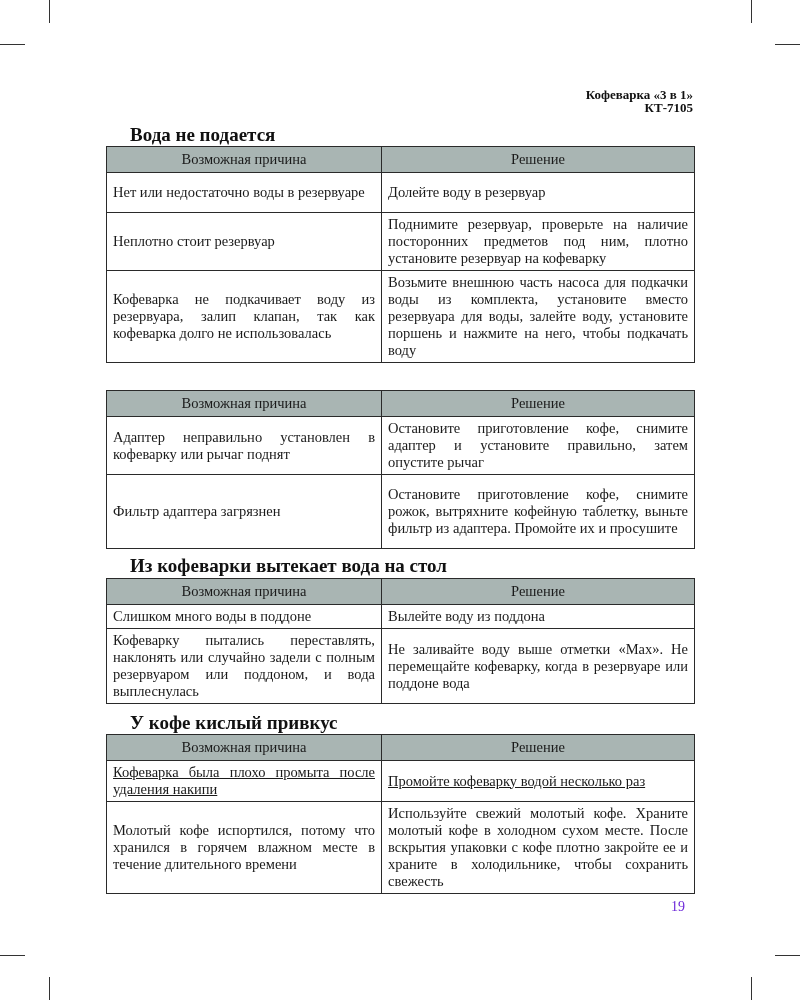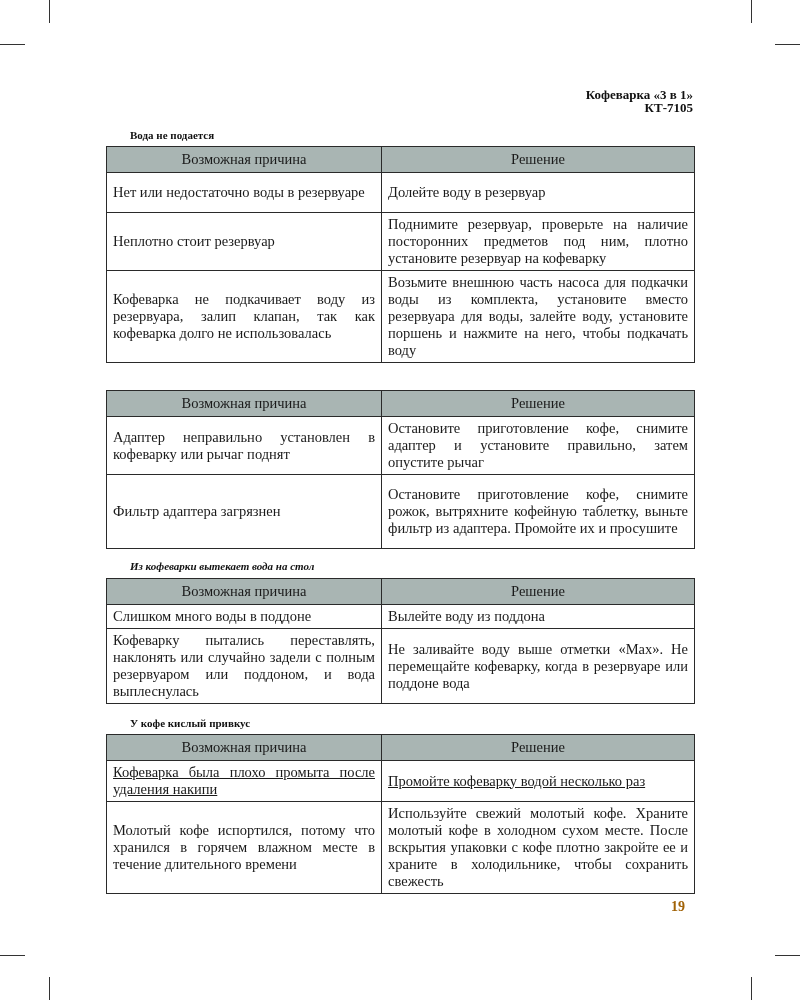--- a/index.html
+++ b/index.html
@@ -8,37 +8,37 @@
       font-family: "Liberation Serif", "DejaVu Serif", serif; color: #1a1a1a;
     }
     .crop { position: absolute; background: #333; }
     .crop.v { width: 1px; height: 23px; }
     .crop.h { height: 1px; width: 25px; }
     .running-head {
       position: absolute; right: 107px; top: 88px; text-align: right;
       font-weight: bold; font-size: 13px; line-height: 13px; color: #111;
     }
     .section-title {
-      position: absolute; left: 130px; font-weight: bold; font-size: 11px; color: #111;
+      position: absolute; left: 130px; font-weight: bold; font-size: 19px; color: #111;
       line-height: 18px;
     }
     table.tt {
       position: absolute; left: 106px; width: 588px; border-collapse: collapse;
       font-size: 14.5px; line-height: 17px; table-layout: fixed;
     }
     table.tt col.c1 { width: 275px; }
     table.tt col.c2 { width: 313px; }
     table.tt th, table.tt td { border: 1.5px solid #2a2a2a; padding: 3px 6px; vertical-align: middle; }
     table.tt th {
       background: #a9b5b3; font-weight: normal; text-align: center; height: 19px; font-size: 14.5px;
     }
     table.tt td { text-align: justify; }
     table.tt tr.row td { }
     .page-number {
-      position: absolute; left: 671px; top: 899px; font-size: 14px; font-weight: bold; color: #a16207;
+      position: absolute; left: 671px; top: 899px; font-size: 14px; font-weight: normal; color: #6d28d9;
     }
   </style>
 </head>
 <body>
 
 <div class="crop v" style="left:49px; top:0;"></div>
 <div class="crop h" style="left:0; top:44px;"></div>
 <div class="crop v" style="left:751px; top:0;"></div>
 <div class="crop h" style="left:775px; top:44px;"></div>
 <div class="crop h" style="left:0; top:955px;"></div>
@@ -92,21 +92,21 @@
     <td>Адаптер неправильно установлен в кофеварку или рычаг поднят</td>
     <td>Остановите приготовление кофе, снимите адаптер и установите правильно, затем опустите рычаг</td>
   </tr>
   <tr class="row" style="height:74px;">
     <td>Фильтр адаптера загрязнен</td>
     <td>Остановите приготовление кофе, снимите рожок, вытряхните кофейную таблетку, выньте фильтр из адаптера. Промойте их и просушите</td>
   </tr>
 </tbody>
   </table>
 
-<div class="section-title" style="top:557px;font-style:italic;">Из кофеварки вытекает вода на стол</div>
+<div class="section-title" style="top:557px;">Из кофеварки вытекает вода на стол</div>
 <table class="tt" style="top:578px;">
   <colgroup>
       <col class="c1">
       <col class="c2">
     </colgroup>
   <tbody>
       <tr>
     <th>Возможная причина</th>
     <th>Решение</th>
   </tr>

